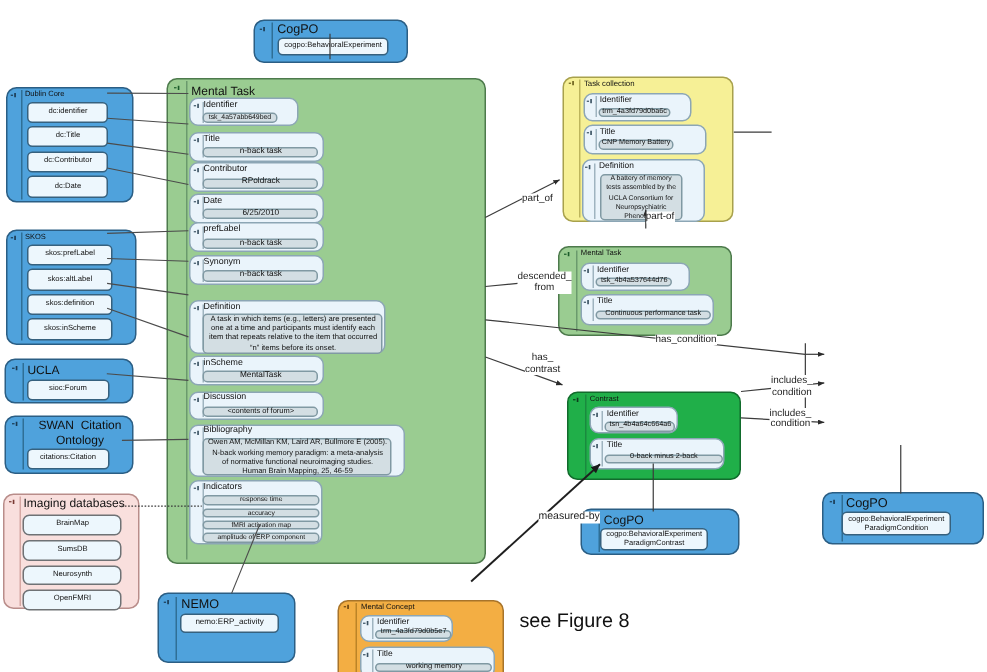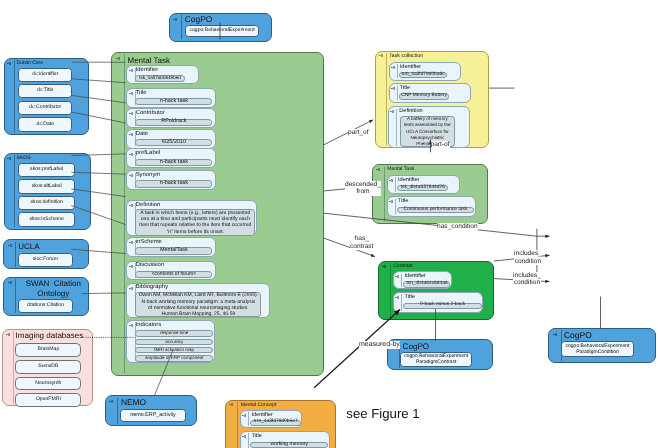--- a/index.html
+++ b/index.html
@@ -159,21 +159,21 @@
   <span class="exp" style="left:3.3px;top:3.6px;width:4.2px;height:3px;">
         <svg width="4.2" height="3" viewBox="0 0 42 30">
           <rect x="0" y="11" width="17" height="8" fill="#1b3a52"></rect>
           <rect x="25" y="0" width="11" height="30" fill="#1b3a52"></rect>
         </svg>
       </span>
   <div class="ntitle" style="left:14px;top:1.5px;font-size:8px;width:70px;text-align:center;line-height:1.22;">SWAN  Citation
 Ontology</div>
   <div class="chip" style="left:13.7px;top:21px;width:54.7px;height:14px;font-size:5.1px;">citations:Citation</div>
 </div>
-<div class="node n-blue" style="left:104.9px;top:383.2px;width:92.4px;height:31px;">
+<div class="node n-blue" style="left:104.9px;top:383.2px;width:92.4px;height:47px;">
   <div class="vsep" style="left:11.6px;"></div>
   <span class="exp" style="left:3.5px;top:3.9px;width:4.2px;height:3px;">
         <svg width="4.2" height="3" viewBox="0 0 42 30">
           <rect x="0" y="11" width="17" height="8" fill="#1b3a52"></rect>
           <rect x="25" y="0" width="11" height="30" fill="#1b3a52"></rect>
         </svg>
       </span>
   <div class="ntitle" style="left:15px;top:1.8px;font-size:8.4px;">NEMO</div>
   <div class="chip" style="left:14.1px;top:12.6px;width:66.1px;height:13.4px;font-size:5.4px;">nemo:ERP_activity</div>
 </div>
@@ -529,14 +529,14 @@
 <div class="elab" style="left:345px;top:180.6px;font-size:6.6px;text-align:center;transform:translateX(-50%%);">descended_
 from</div>
 <div class="elab" style="left:437px;top:222.6px;font-size:6.6px;text-align:center;transform:translateX(-50%%);">has_condition</div>
 <div class="elab" style="left:350px;top:235px;font-size:6.6px;text-align:center;transform:translateX(-50%%);">has_
 contrast</div>
 <div class="elab" style="left:514px;top:250.2px;font-size:6.6px;text-align:center;transform:translateX(-50%%);">includes_
 condition</div>
 <div class="elab" style="left:513px;top:271.5px;font-size:6.6px;text-align:center;transform:translateX(-50%%);">includes_
 condition</div>
 <div class="elab" style="left:359px;top:341px;font-size:7px;text-align:center;transform:translateX(-50%%);">measured-by</div>
-<div class="caption" style="left:346.3px;top:405.5px;font-size:13.2px;">see Figure 1</div>
+<div class="caption" style="left:346.3px;top:405.5px;font-size:13.2px;">see Figure 8</div>
 </div>
 
 </body></html>

